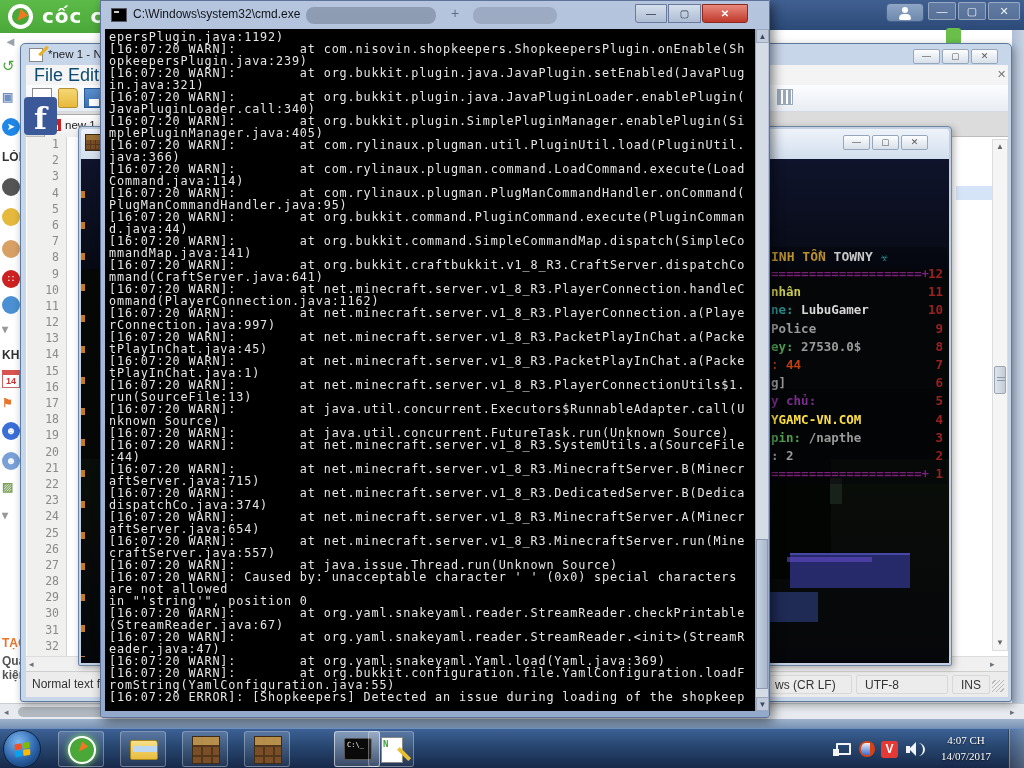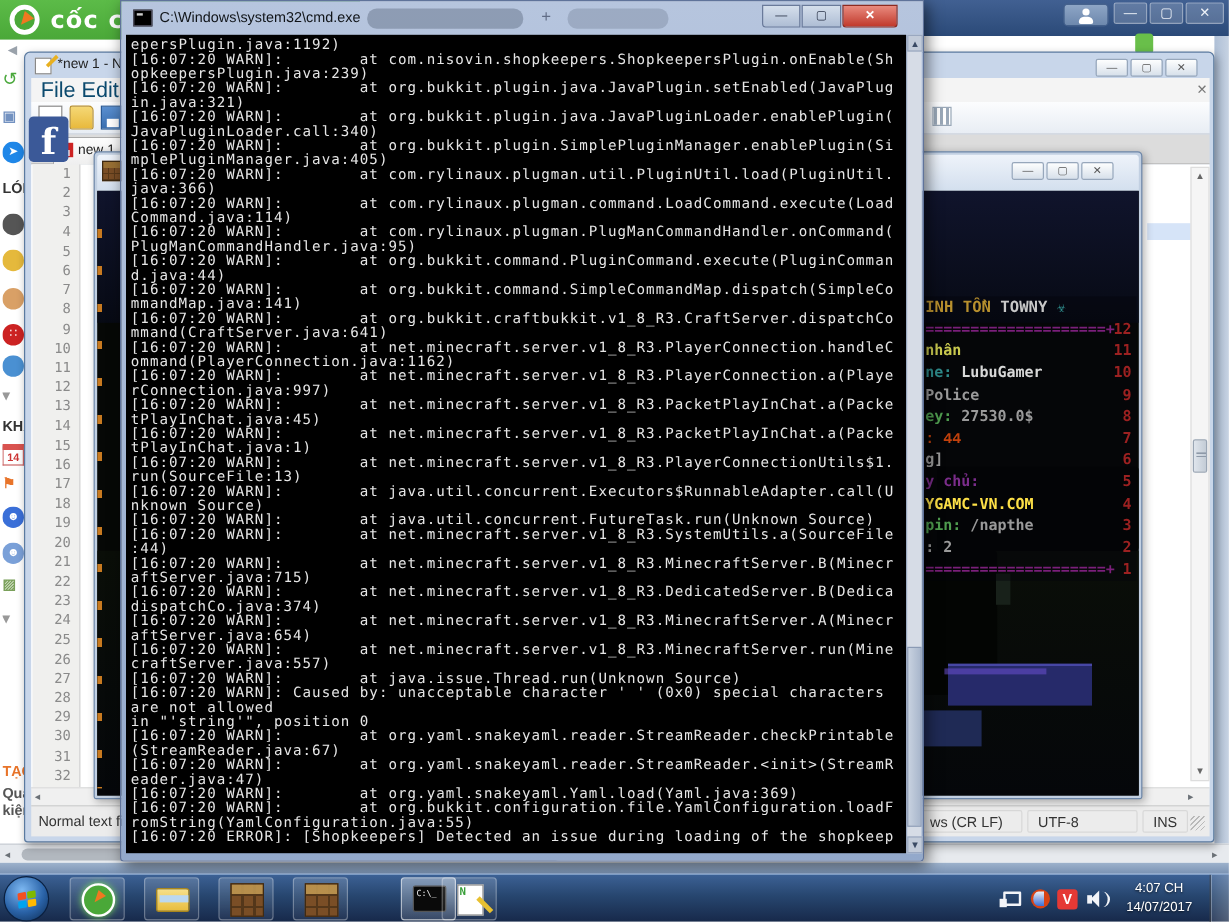--- a/index.html
+++ b/index.html
@@ -125,21 +125,21 @@
   #tray { left:828px; top:0; width:180px; height:40px; }
   #net-icon { left:8px; top:14px; width:15px; height:12px; border:2px solid #f2f4f8; border-radius:1px; }
   #net-icon i { position:absolute; left:-5px; bottom:-3px; width:6px; height:7px; background:#f2f4f8; }
   #ccleaner-icon { left:31px; top:12px; width:16px; height:16px; border-radius:50%; background:#d84315; }
   #ccleaner-icon i { position:absolute; left:2px; top:2px; width:9px; height:12px; border-radius:50% 0 0 50%; background:linear-gradient(#eceff4,#3a6fd8); }
   #v-icon { left:53px; top:12px; width:17px; height:17px; background:#e53935; border-radius:3px; color:#fff; font-weight:bold; font-size:12px; text-align:center; line-height:17px; }
   #vol-icon { left:78px; top:13px; width:20px; height:15px; color:#f2f4f8; }
   #vol-body { position:absolute; left:0; top:4px; width:4px; height:7px; background:#f2f4f8; }
   #vol-cone { position:absolute; left:3px; top:0; width:0; height:0; border-top:7px solid transparent; border-bottom:7px solid transparent; border-right:7px solid #f2f4f8; }
   #vol-waves { position:absolute; left:12px; top:1px; width:7px; height:13px; border-right:2px solid #f2f4f8; border-radius:0 8px 8px 0; }
-  #clock { left:104px; top:3px; width:68px; text-align:center; color:#fff; font-size:11px; text-shadow:0 1px 2px rgba(0,0,0,.7); line-height:16px; }
+  #clock { left:104px; top:3px; width:68px; text-align:center; color:#fff; font-size:11px; text-shadow:0 1px 2px rgba(0,0,0,.7); line-height:16px;font-family:Liberation Serif, serif; }
   #show-desktop { left:1008px; top:0; width:16px; height:40px; background:linear-gradient(90deg,rgba(255,255,255,.12),rgba(255,255,255,.25)); border-left:1px solid rgba(0,0,0,.5); box-shadow:inset 1px 0 0 rgba(255,255,255,.3); }
 </style>
 </head>
 <body>
 
 <div class="abs" id="browser-banner"></div>
 <div class="abs" id="coccoc-logo-ring"></div>
 <div class="abs" id="coccoc-carrot"></div>
 <div class="abs" id="coccoc-brand">cốc cốc</div>
 

